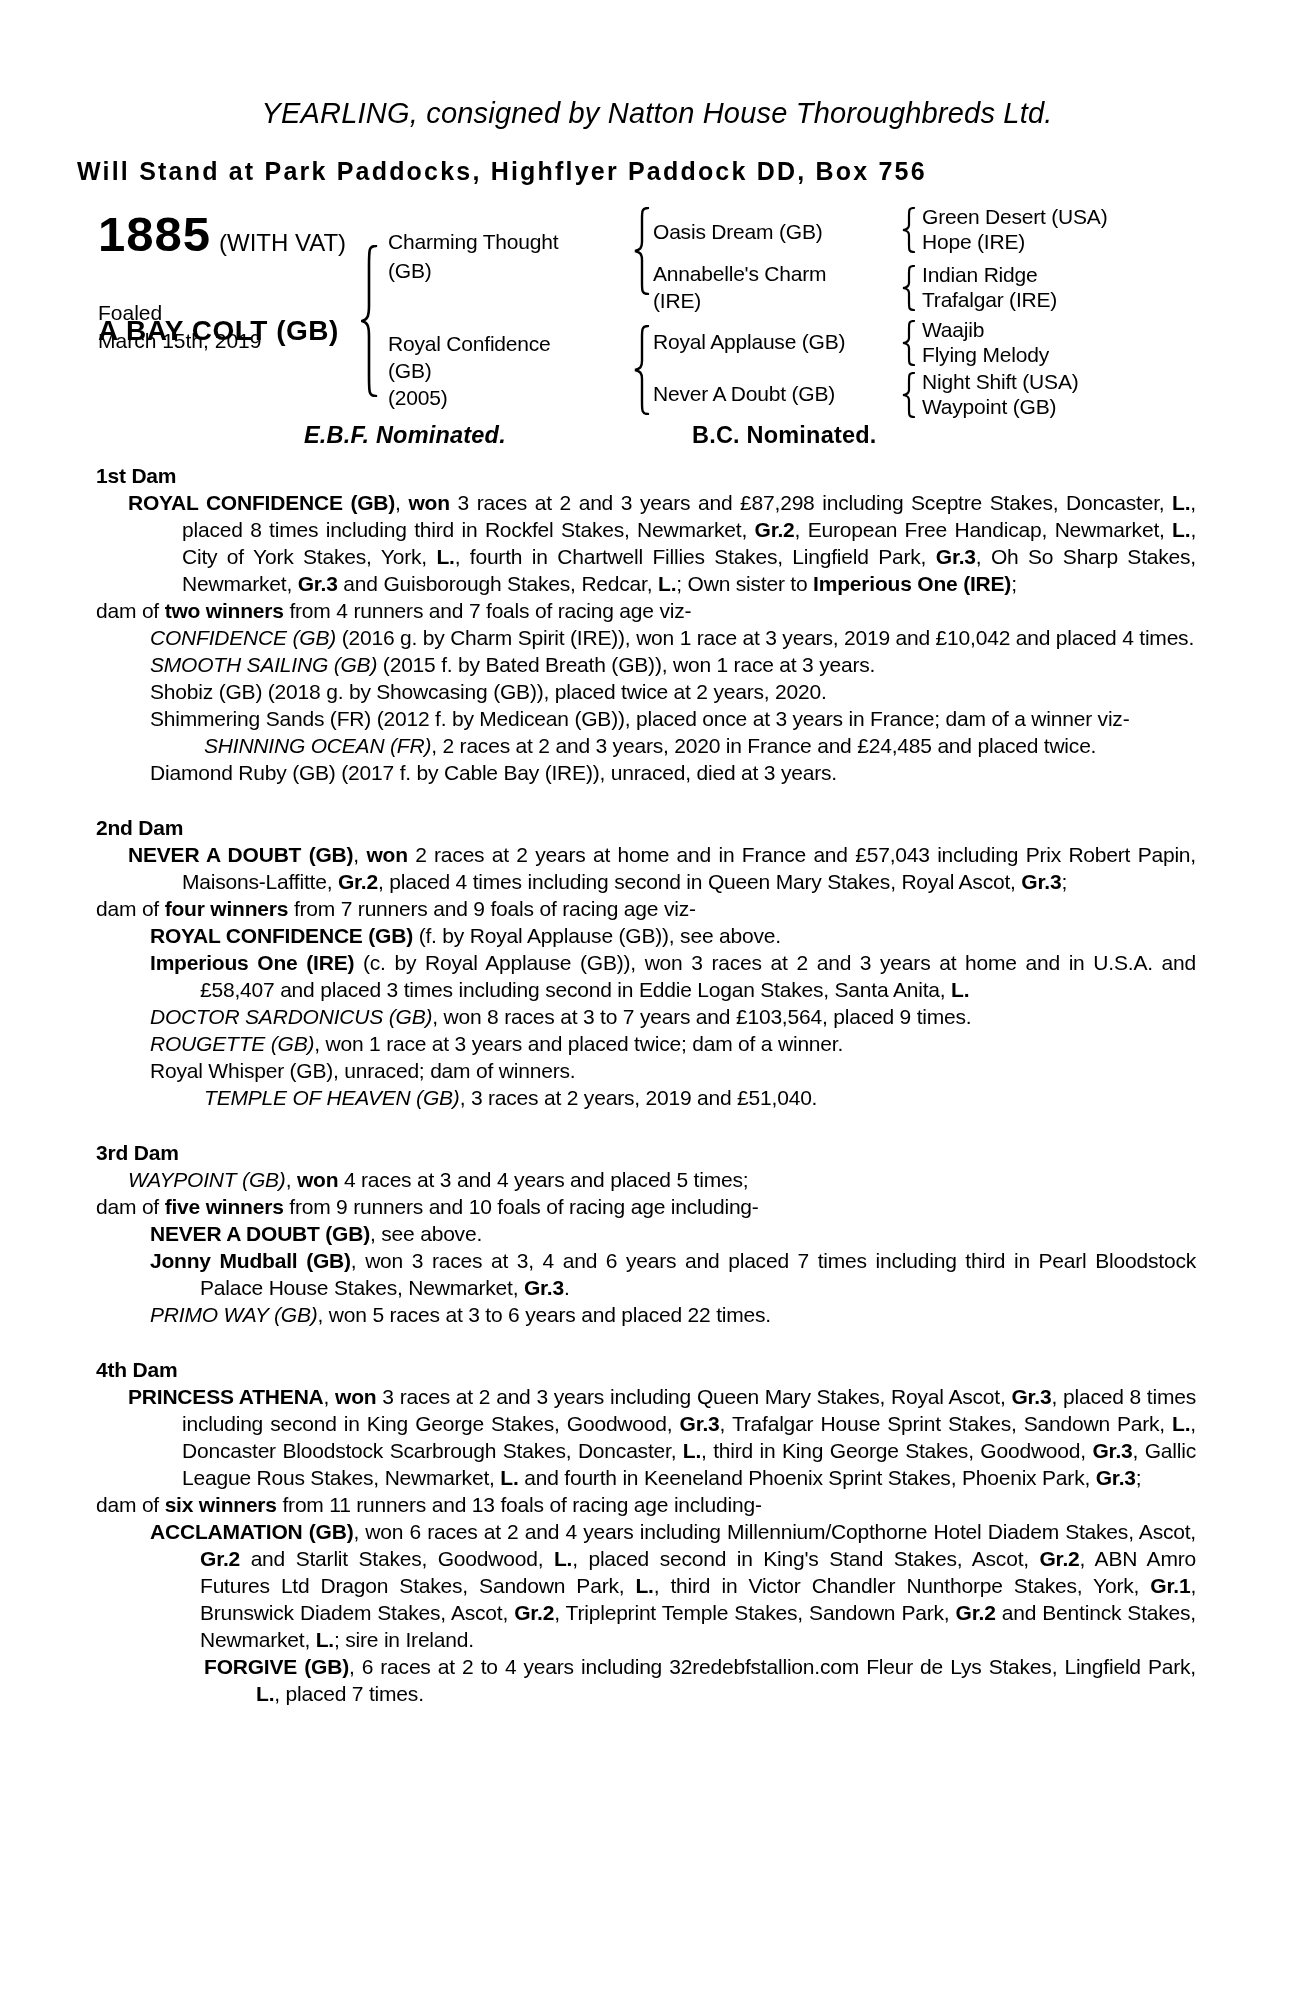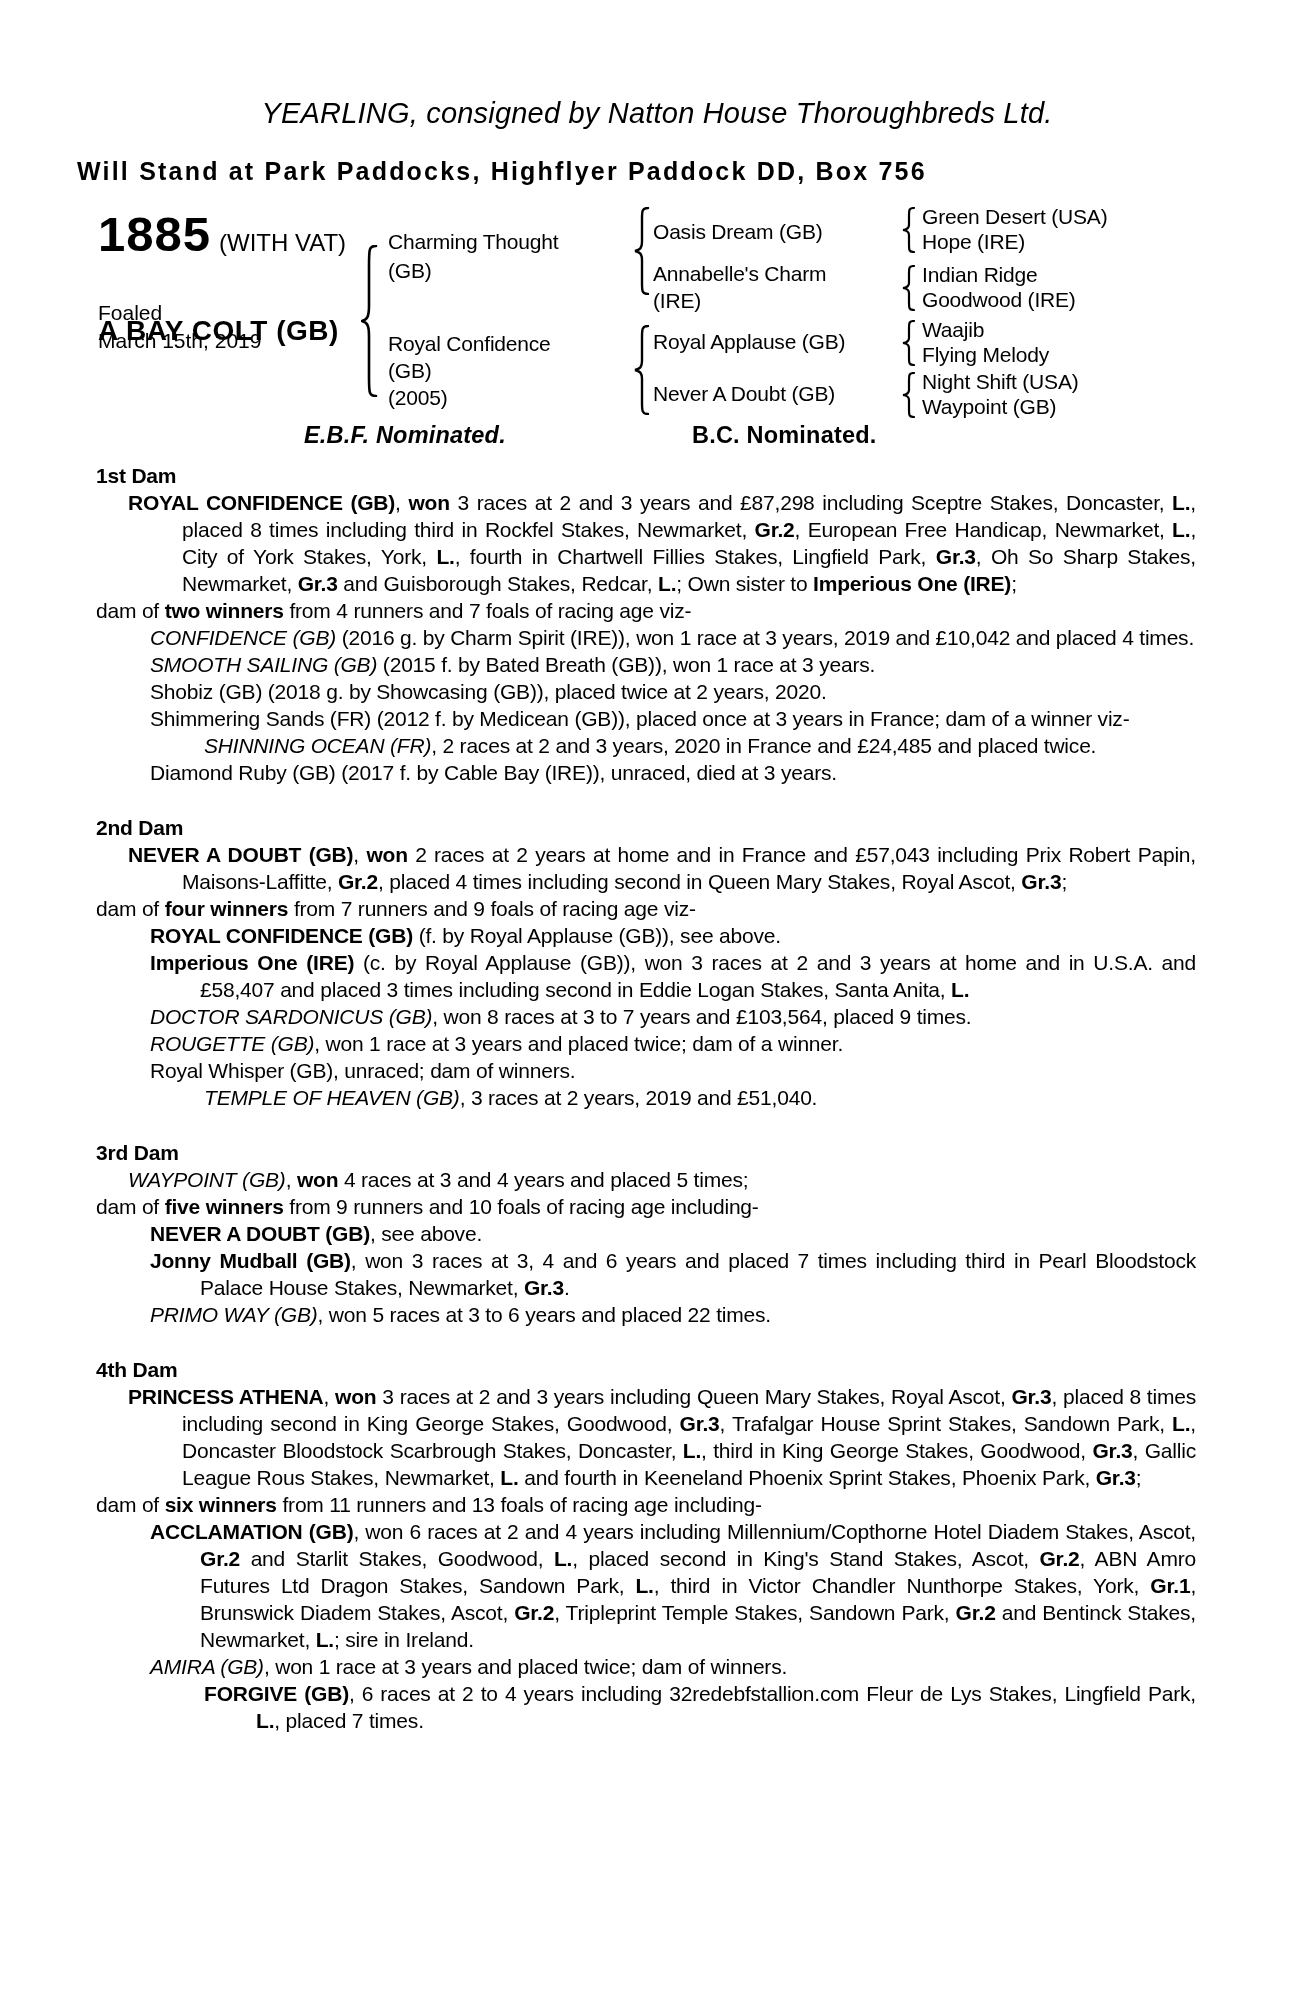--- a/index.html
+++ b/index.html
@@ -118,21 +118,21 @@
           <path d="M12,1 C7,1 7,3 7,8 L7,18 C7,21.5 5,22.5 1,23 C5,23.5 7,24.5 7,28 L7,38 C7,43 7,45 12,45" fill="none" stroke="#000" stroke-width="2.2" stroke-linecap="round"></path>
         </svg>
     </div>
 
     <div class="ped-entry lh25" style="left:826px;top:9px;">
       <div>Green Desert (USA)</div>
       <div>Hope (IRE)</div>
     </div>
     <div class="ped-entry lh25" style="left:826px;top:67px;">
       <div>Indian Ridge</div>
-      <div>Goodwood (IRE)</div>
+      <div>Trafalgar (IRE)</div>
     </div>
     <div class="ped-entry lh25" style="left:826px;top:122px;">
       <div>Waajib</div>
       <div>Flying Melody</div>
     </div>
     <div class="ped-entry lh25" style="left:826px;top:174px;">
       <div>Night Shift (USA)</div>
       <div>Waypoint (GB)</div>
     </div>
 
@@ -169,18 +169,17 @@
         <div class="para p-dam"><span>dam of </span><span class="b">five winners</span><span> from 9 runners and 10 foals of racing age including-</span></div>
         <div class="para p-l1"><span class="b">NEVER A DOUBT (GB)</span><span>, see above.</span></div>
         <div class="para p-l1"><span class="b">Jonny Mudball (GB)</span><span>, won 3 races at 3, 4 and 6 years and placed 7 times including third in Pearl Bloodstock Palace House Stakes, Newmarket, </span><span class="b">Gr.3</span><span>.</span></div>
         <div class="para p-l1"><span class="i">PRIMO WAY (GB)</span><span>, won 5 races at 3 to 6 years and placed 22 times.</span></div>
       </div>
       <div class="section">
         <div class="sec-header">4th Dam</div>
         <div class="para p-main"><span class="b">PRINCESS ATHENA</span><span>, </span><span class="b">won</span><span> 3 races at 2 and 3 years including Queen Mary Stakes, Royal Ascot, </span><span class="b">Gr.3</span><span>, placed 8 times including second in King George Stakes, Goodwood, </span><span class="b">Gr.3</span><span>, Trafalgar House Sprint Stakes, Sandown Park, </span><span class="b">L.</span><span>, Doncaster Bloodstock Scarbrough Stakes, Doncaster, </span><span class="b">L.</span><span>, third in King George Stakes, Goodwood, </span><span class="b">Gr.3</span><span>, Gallic League Rous Stakes, Newmarket, </span><span class="b">L.</span><span> and fourth in Keeneland Phoenix Sprint Stakes, Phoenix Park, </span><span class="b">Gr.3</span><span>;</span></div>
         <div class="para p-dam"><span>dam of </span><span class="b">six winners</span><span> from 11 runners and 13 foals of racing age including-</span></div>
         <div class="para p-l1"><span class="b">ACCLAMATION (GB)</span><span>, won 6 races at 2 and 4 years including Millennium/Copthorne Hotel Diadem Stakes, Ascot, </span><span class="b">Gr.2</span><span> and Starlit Stakes, Goodwood, </span><span class="b">L.</span><span>, placed second in King's Stand Stakes, Ascot, </span><span class="b">Gr.2</span><span>, ABN Amro Futures Ltd Dragon Stakes, Sandown Park, </span><span class="b">L.</span><span>, third in Victor Chandler Nunthorpe Stakes, York, </span><span class="b">Gr.1</span><span>, Brunswick Diadem Stakes, Ascot, </span><span class="b">Gr.2</span><span>, Tripleprint Temple Stakes, Sandown Park, </span><span class="b">Gr.2</span><span> and Bentinck Stakes, Newmarket, </span><span class="b">L.</span><span>; sire in Ireland.</span></div>
-        <div class="para p-l1"><span class="i">AMIRA (GB)</span><span>, won 1 race at 3 years and placed twice; dam of winners.</span></div>
         <div class="para p-l2"><span class="b">FORGIVE (GB)</span><span>, 6 races at 2 to 4 years including 32redebfstallion.com Fleur de Lys Stakes, Lingfield Park, </span><span class="b">L.</span><span>, placed 7 times.</span></div>
       </div>
     </div>
 
 </div>
 
 </body></html>

